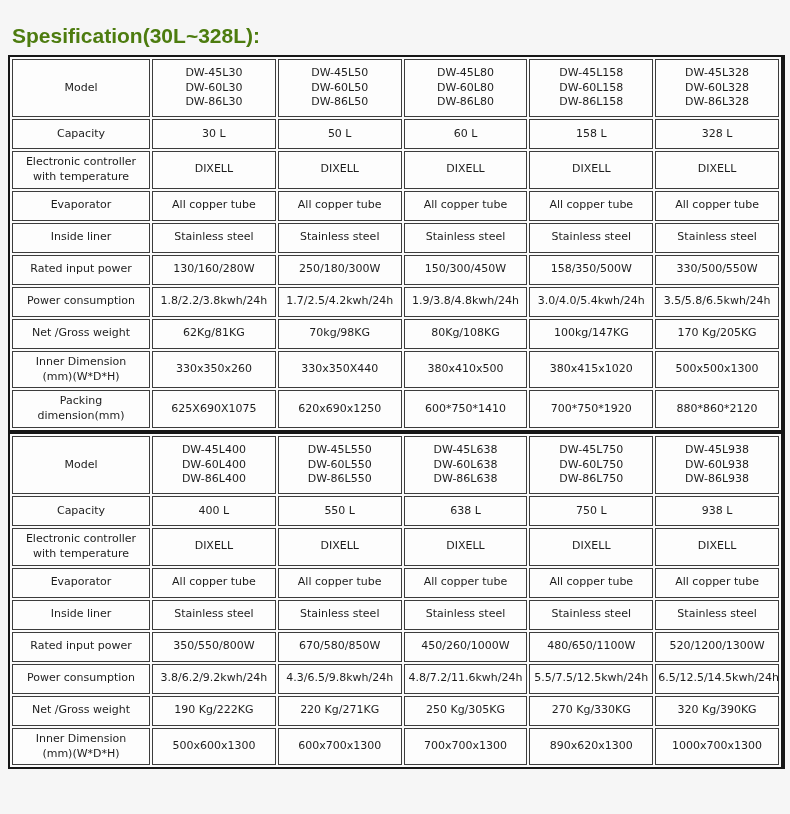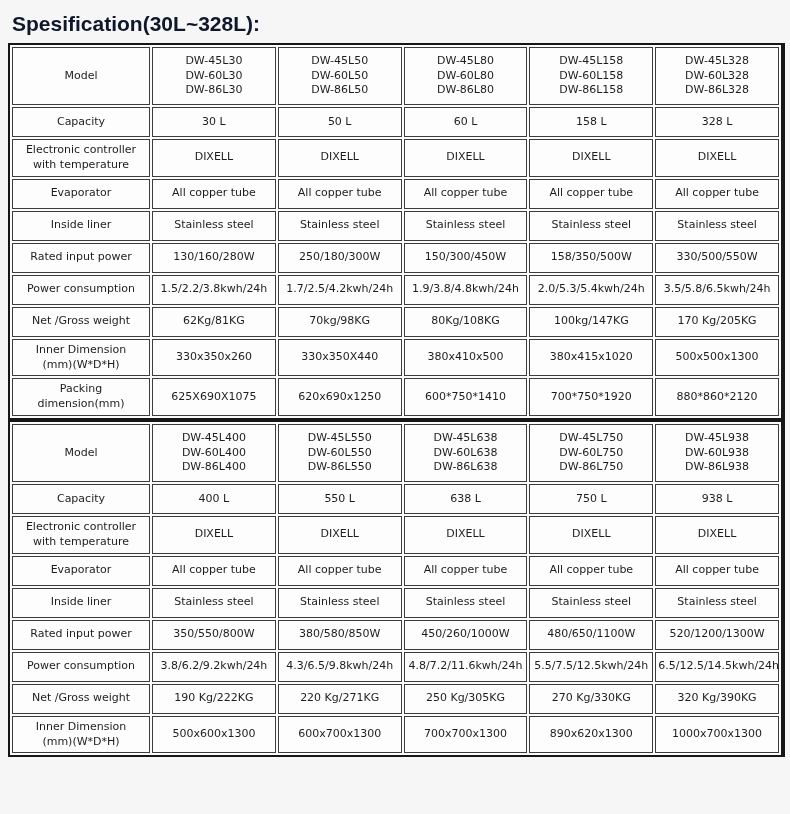--- a/index.html
+++ b/index.html
@@ -13,22 +13,22 @@
   }
   .page {
     width: 790px;
     height: 814px;
     box-sizing: border-box;
     padding: 12px 0 0 8px;
   }
   .spec-title {
     font-family: "Liberation Sans", sans-serif;
     font-size: 21px;
-    color: #0f172a;
-    margin: 0 0 7px 4px;
+    color: #4d7c0f;
+    margin: 12px 0 7px 4px;
     letter-spacing: 0px;
   }
   .spec-title.second {
     margin-top: 19px;
     margin-bottom: 9px;
   }
   .content-frame {
     width: 777px;
     box-sizing: border-box;
     border-right: 2px solid #161616;
@@ -135,24 +135,24 @@
           <tr>
             <td class="label-cell">Rated input power</td>
             <td class="value-cell">130/160/280W</td>
             <td class="value-cell">250/180/300W</td>
             <td class="value-cell">150/300/450W</td>
             <td class="value-cell">158/350/500W</td>
             <td class="value-cell">330/500/550W</td>
           </tr>
           <tr>
             <td class="label-cell">Power consumption</td>
-            <td class="value-cell">1.5/2.2/3.8kwh/24h</td>
+            <td class="value-cell">1.8/2.2/3.8kwh/24h</td>
             <td class="value-cell">1.7/2.5/4.2kwh/24h</td>
             <td class="value-cell">1.9/3.8/4.8kwh/24h</td>
-            <td class="value-cell">2.0/5.3/5.4kwh/24h</td>
+            <td class="value-cell">3.0/4.0/5.4kwh/24h</td>
             <td class="value-cell">3.5/5.8/6.5kwh/24h</td>
           </tr>
           <tr>
             <td class="label-cell">Net /Gross weight</td>
             <td class="value-cell">62Kg/81KG</td>
             <td class="value-cell">70kg/98KG</td>
             <td class="value-cell">80Kg/108KG</td>
             <td class="value-cell">100kg/147KG</td>
             <td class="value-cell">170 Kg/205KG</td>
           </tr>
@@ -234,21 +234,21 @@
             <td class="label-cell">Inside liner</td>
             <td class="value-cell">Stainless steel</td>
             <td class="value-cell">Stainless steel</td>
             <td class="value-cell">Stainless steel</td>
             <td class="value-cell">Stainless steel</td>
             <td class="value-cell">Stainless steel</td>
           </tr>
           <tr>
             <td class="label-cell">Rated input power</td>
             <td class="value-cell">350/550/800W</td>
-            <td class="value-cell">380/580/850W</td>
+            <td class="value-cell">670/580/850W</td>
             <td class="value-cell">450/260/1000W</td>
             <td class="value-cell">480/650/1100W</td>
             <td class="value-cell">520/1200/1300W</td>
           </tr>
           <tr>
             <td class="label-cell">Power consumption</td>
             <td class="value-cell">3.8/6.2/9.2kwh/24h</td>
             <td class="value-cell">4.3/6.5/9.8kwh/24h</td>
             <td class="value-cell">4.8/7.2/11.6kwh/24h</td>
             <td class="value-cell">5.5/7.5/12.5kwh/24h</td>

